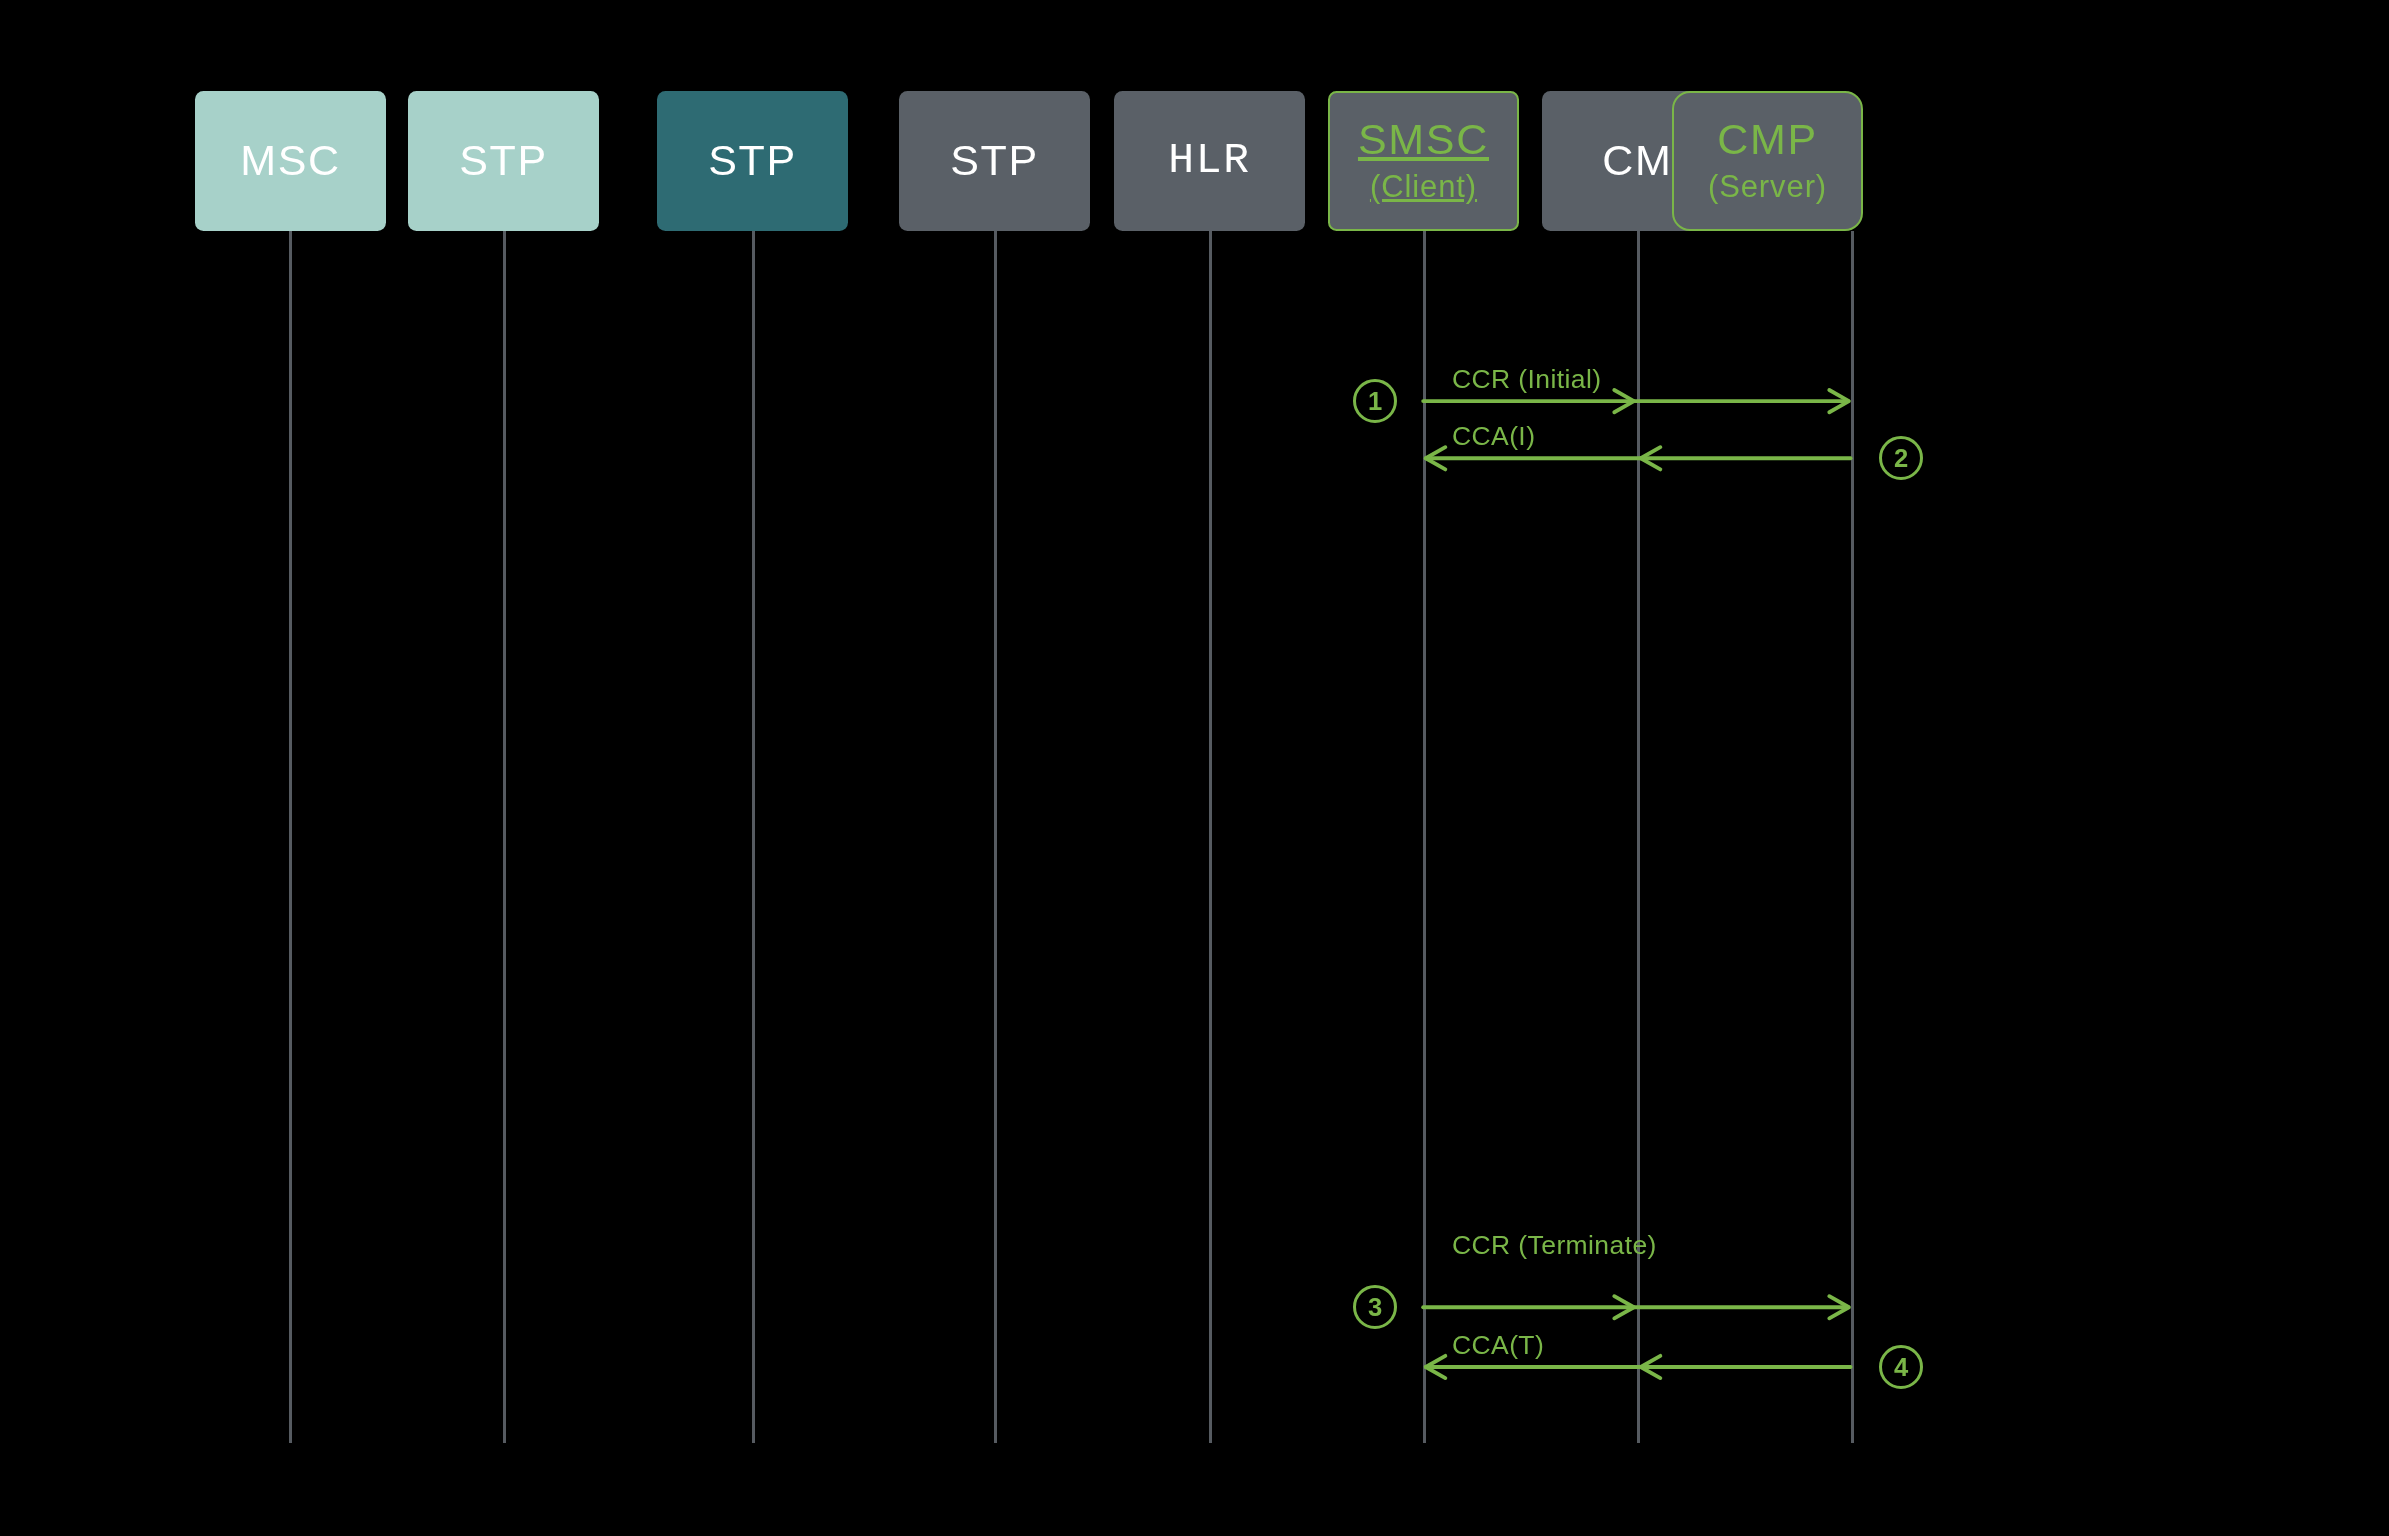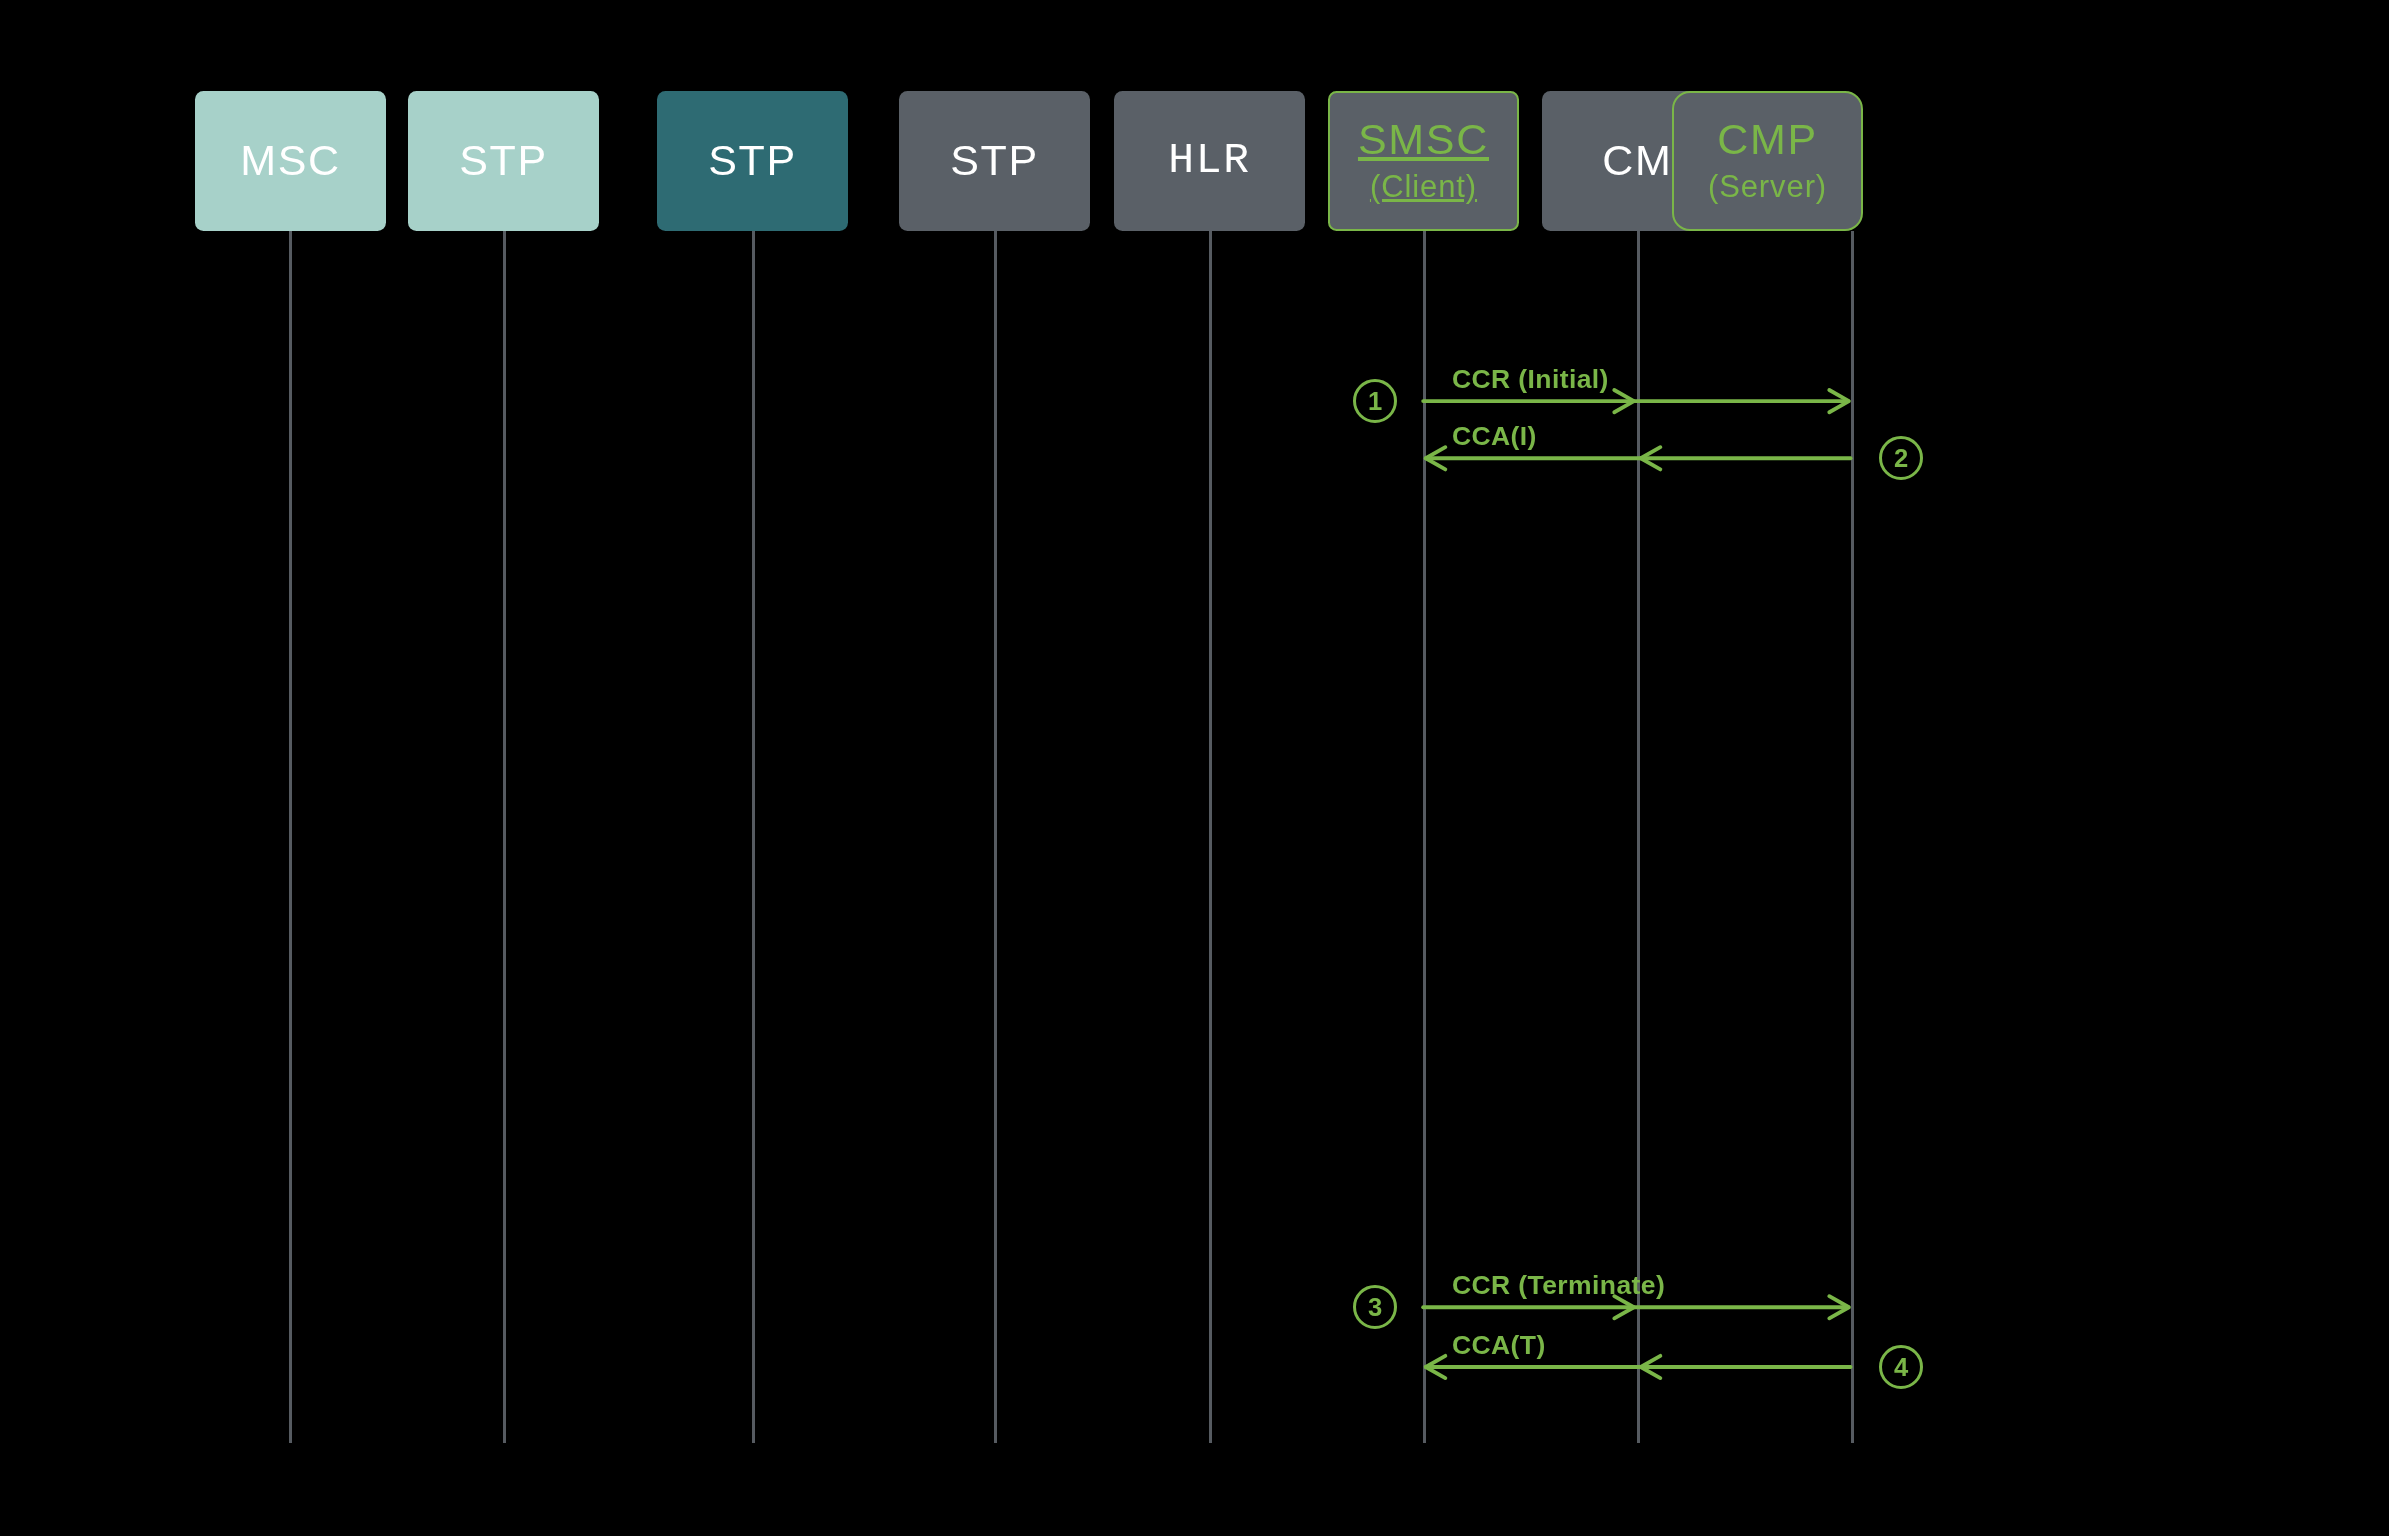--- a/index.html
+++ b/index.html
@@ -45,21 +45,21 @@
     width: 2.6px;
     height: 1212px;
     background: #565b61;
   }
 
   
   .msg-label {
     position: absolute;
     color: #7ab648;
     font-size: 26.5px;
-    font-weight: 700;
+    font-weight: 400;
     letter-spacing: 0.4px;
     white-space: nowrap;
   }
 
   
   .badge {
     position: absolute;
     width: 44px;
     height: 44px;
     border: 3.4px solid #7ab648;
@@ -132,21 +132,21 @@
     <polyline class="arrow-stroke" points="1892,1519 1915,1532 1892,1545"></polyline>
     <polyline class="arrow-stroke" points="2144,1519 2167,1532 2144,1545"></polyline>
 
     <line class="arrow-stroke" x1="1671" y1="1602" x2="2169" y2="1602"></line>
     <polyline class="arrow-stroke" points="1694,1589 1671,1602 1694,1615"></polyline>
     <polyline class="arrow-stroke" points="1946,1589 1923,1602 1946,1615"></polyline>
   </svg>
 
   <div class="msg-label" style="left:1452px; top:364px;">CCR (Initial)</div>
   <div class="msg-label" style="left:1452px; top:421px;">CCA(I)</div>
-  <div class="msg-label" style="left:1452px; top:1270px;">CCR (Terminate)</div>
+  <div class="msg-label" style="left:1452px; top:1230px;">CCR (Terminate)</div>
   <div class="msg-label" style="left:1452px; top:1330px;">CCA(T)</div>
 
   <div class="badge" style="left:1353px; top:379px;">1</div>
   <div class="badge" style="left:1879px; top:436px;">2</div>
   <div class="badge" style="left:1353px; top:1285px;">3</div>
   <div class="badge" style="left:1879px; top:1345px;">4</div>
 
 </div>
 
 

